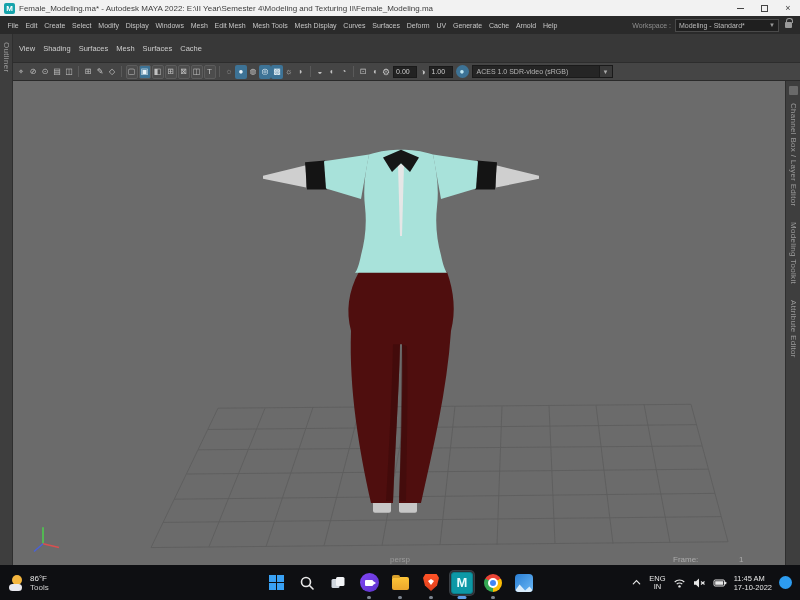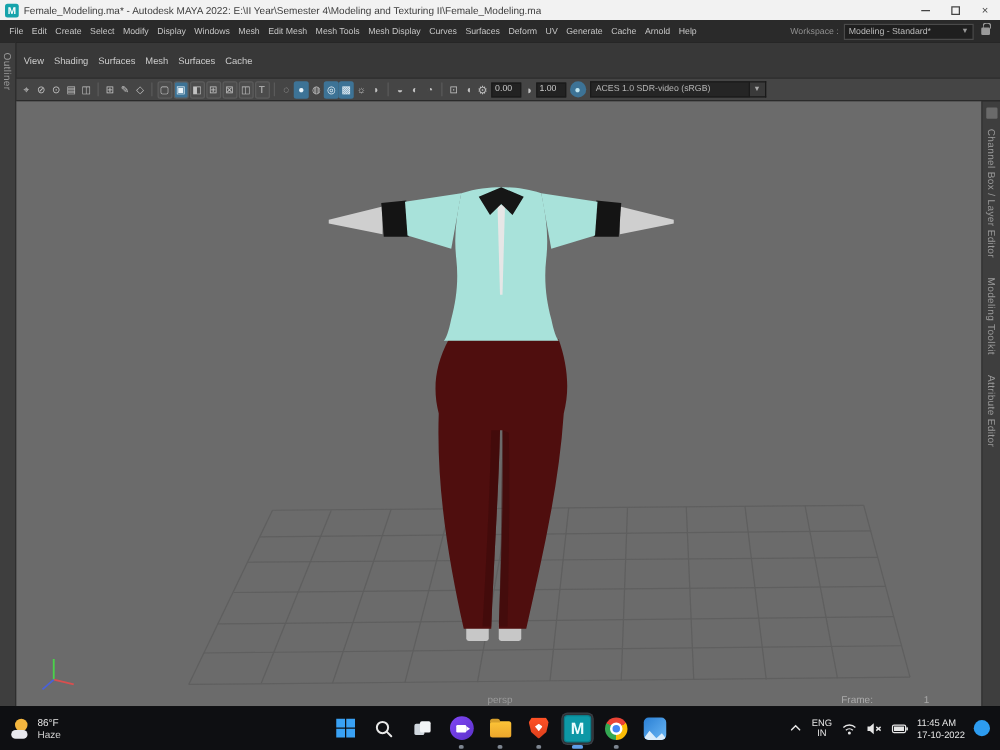--- a/index.html
+++ b/index.html
@@ -305,21 +305,21 @@
 </div>
 
 <div class="taskbar">
   <div class="weather">
     <span class="weather-icon">
       <span class="weather-sun"></span>
       <span class="weather-cloud"></span>
     </span>
     <span class="weather-text">
       <span class="weather-temp">86°F</span>
-      <span class="weather-cond">Haze</span>
+      <span class="weather-cond">Tools</span>
     </span>
   </div>
 
   <div class="task-icons">
     <div class="app">
       <span class="win-grid">
           <span></span>
           <span></span>
           <span></span>
           <span></span>

